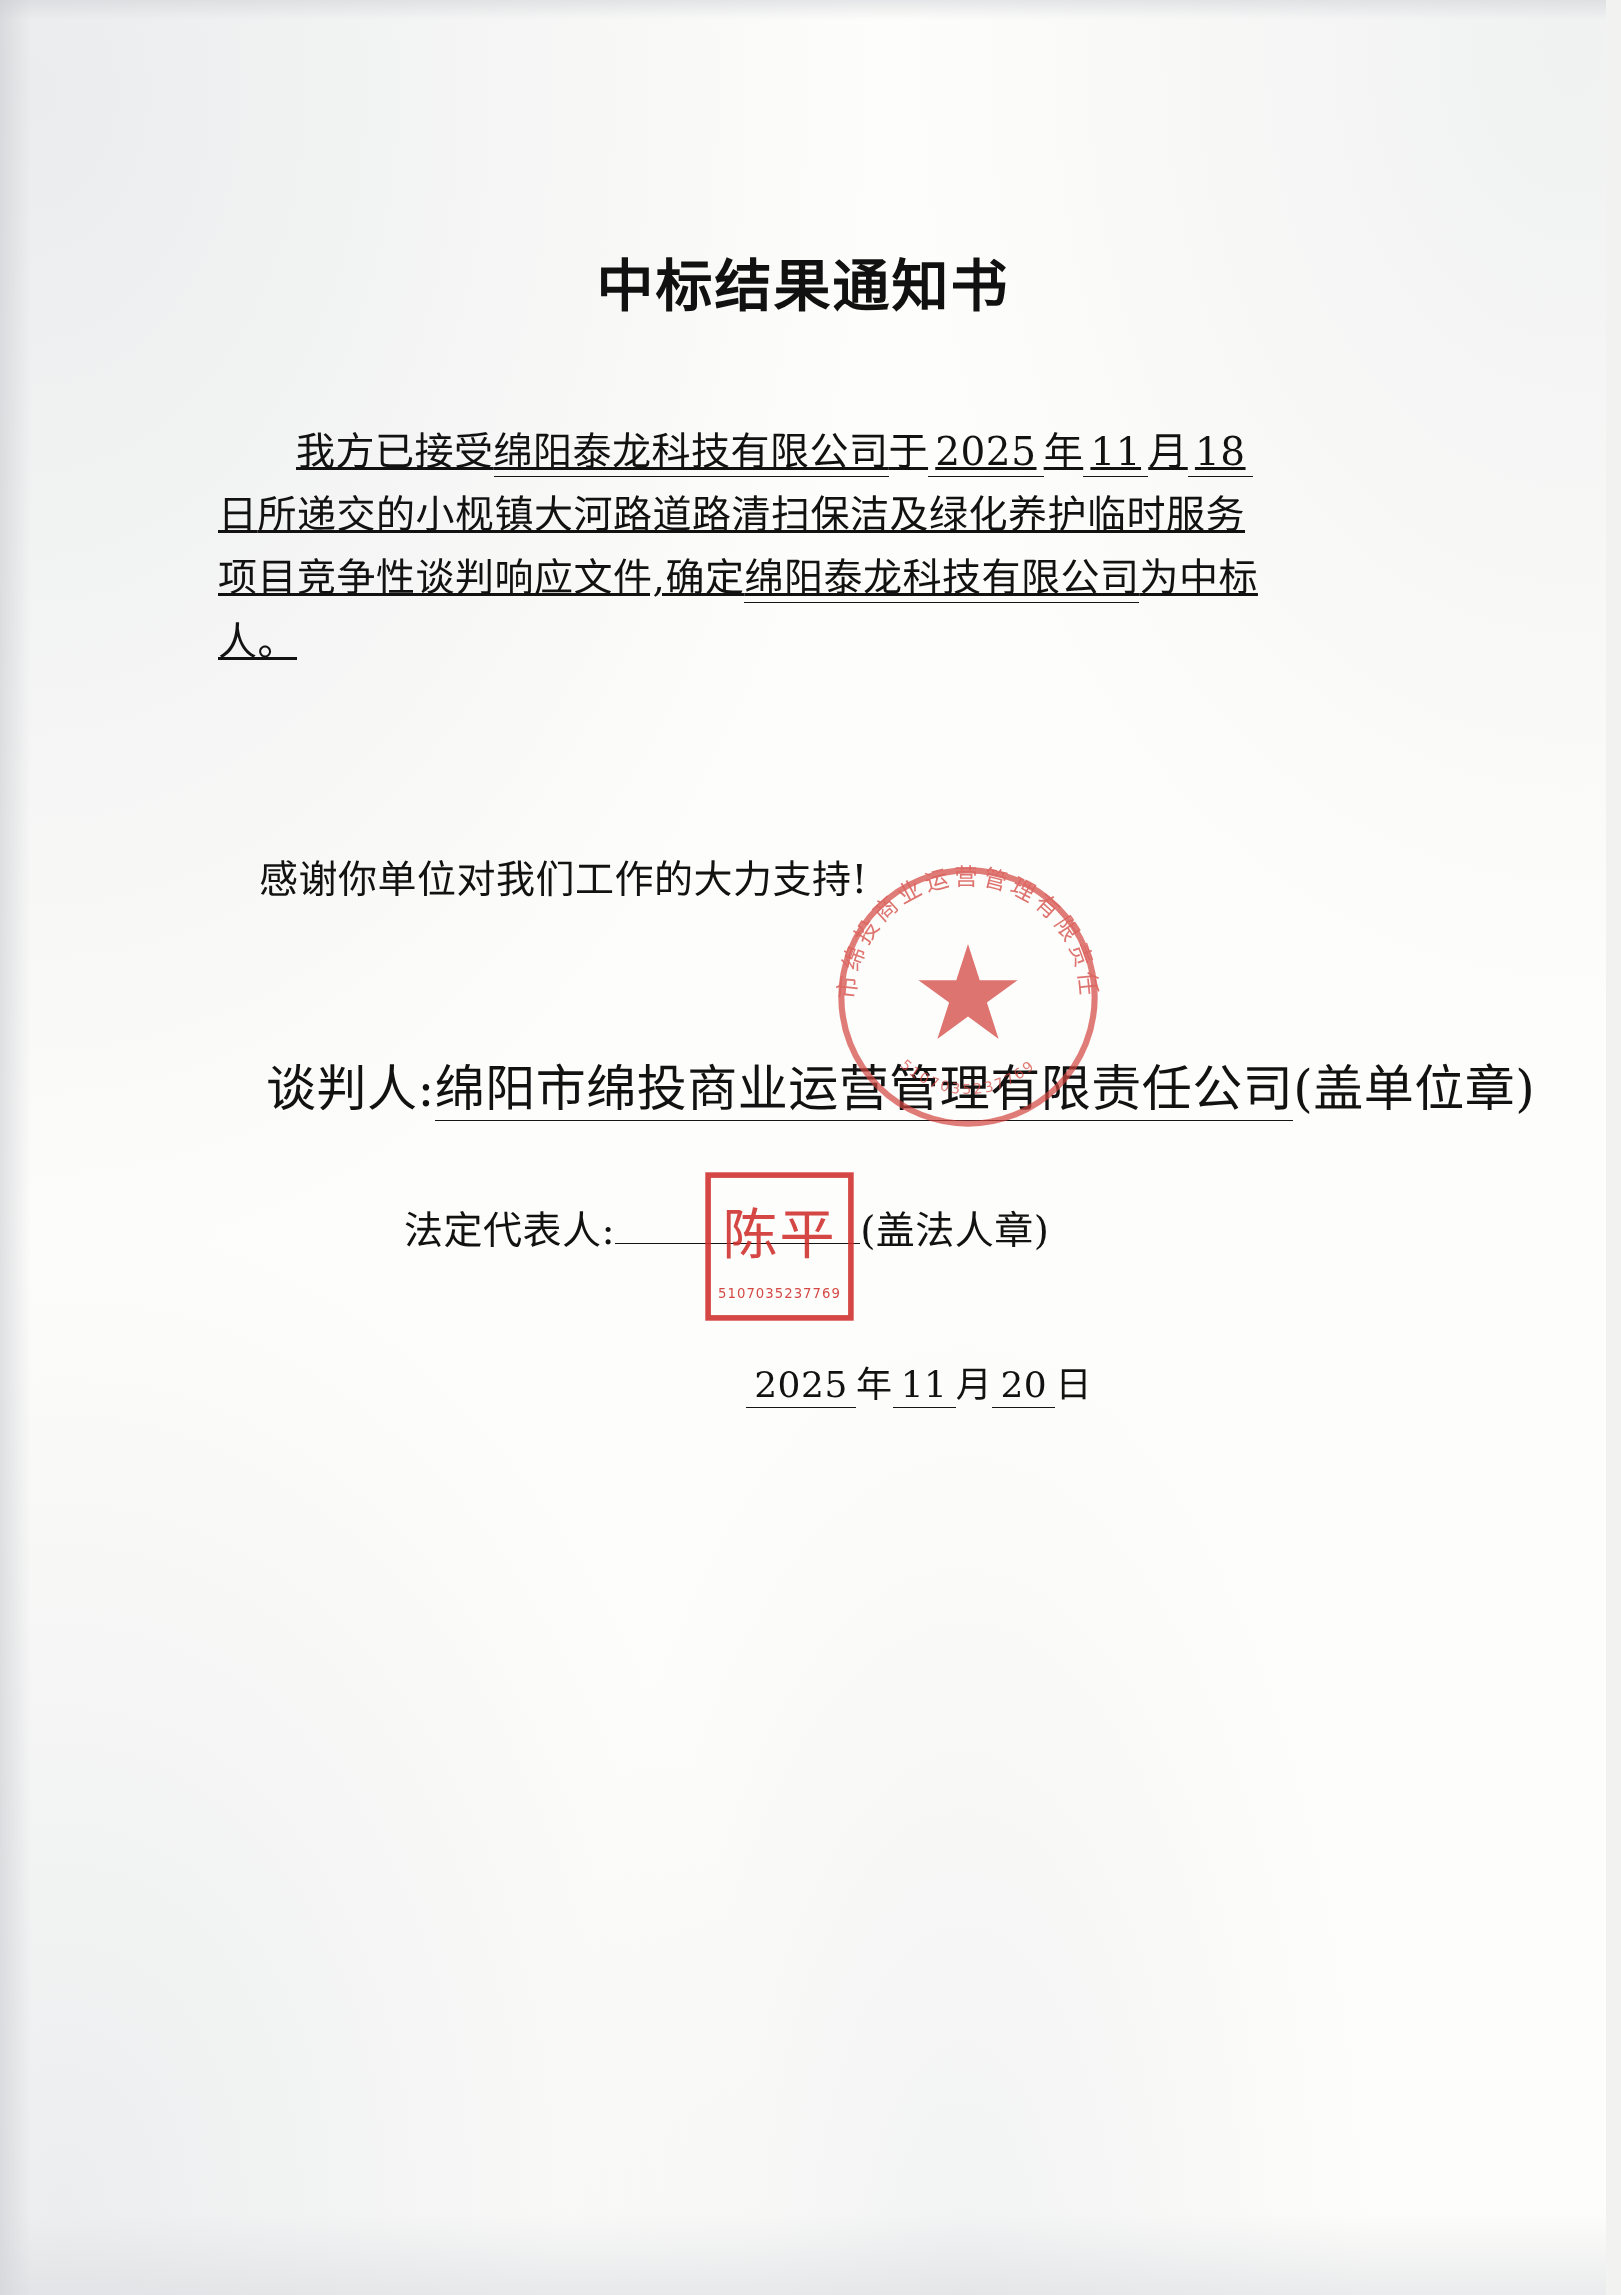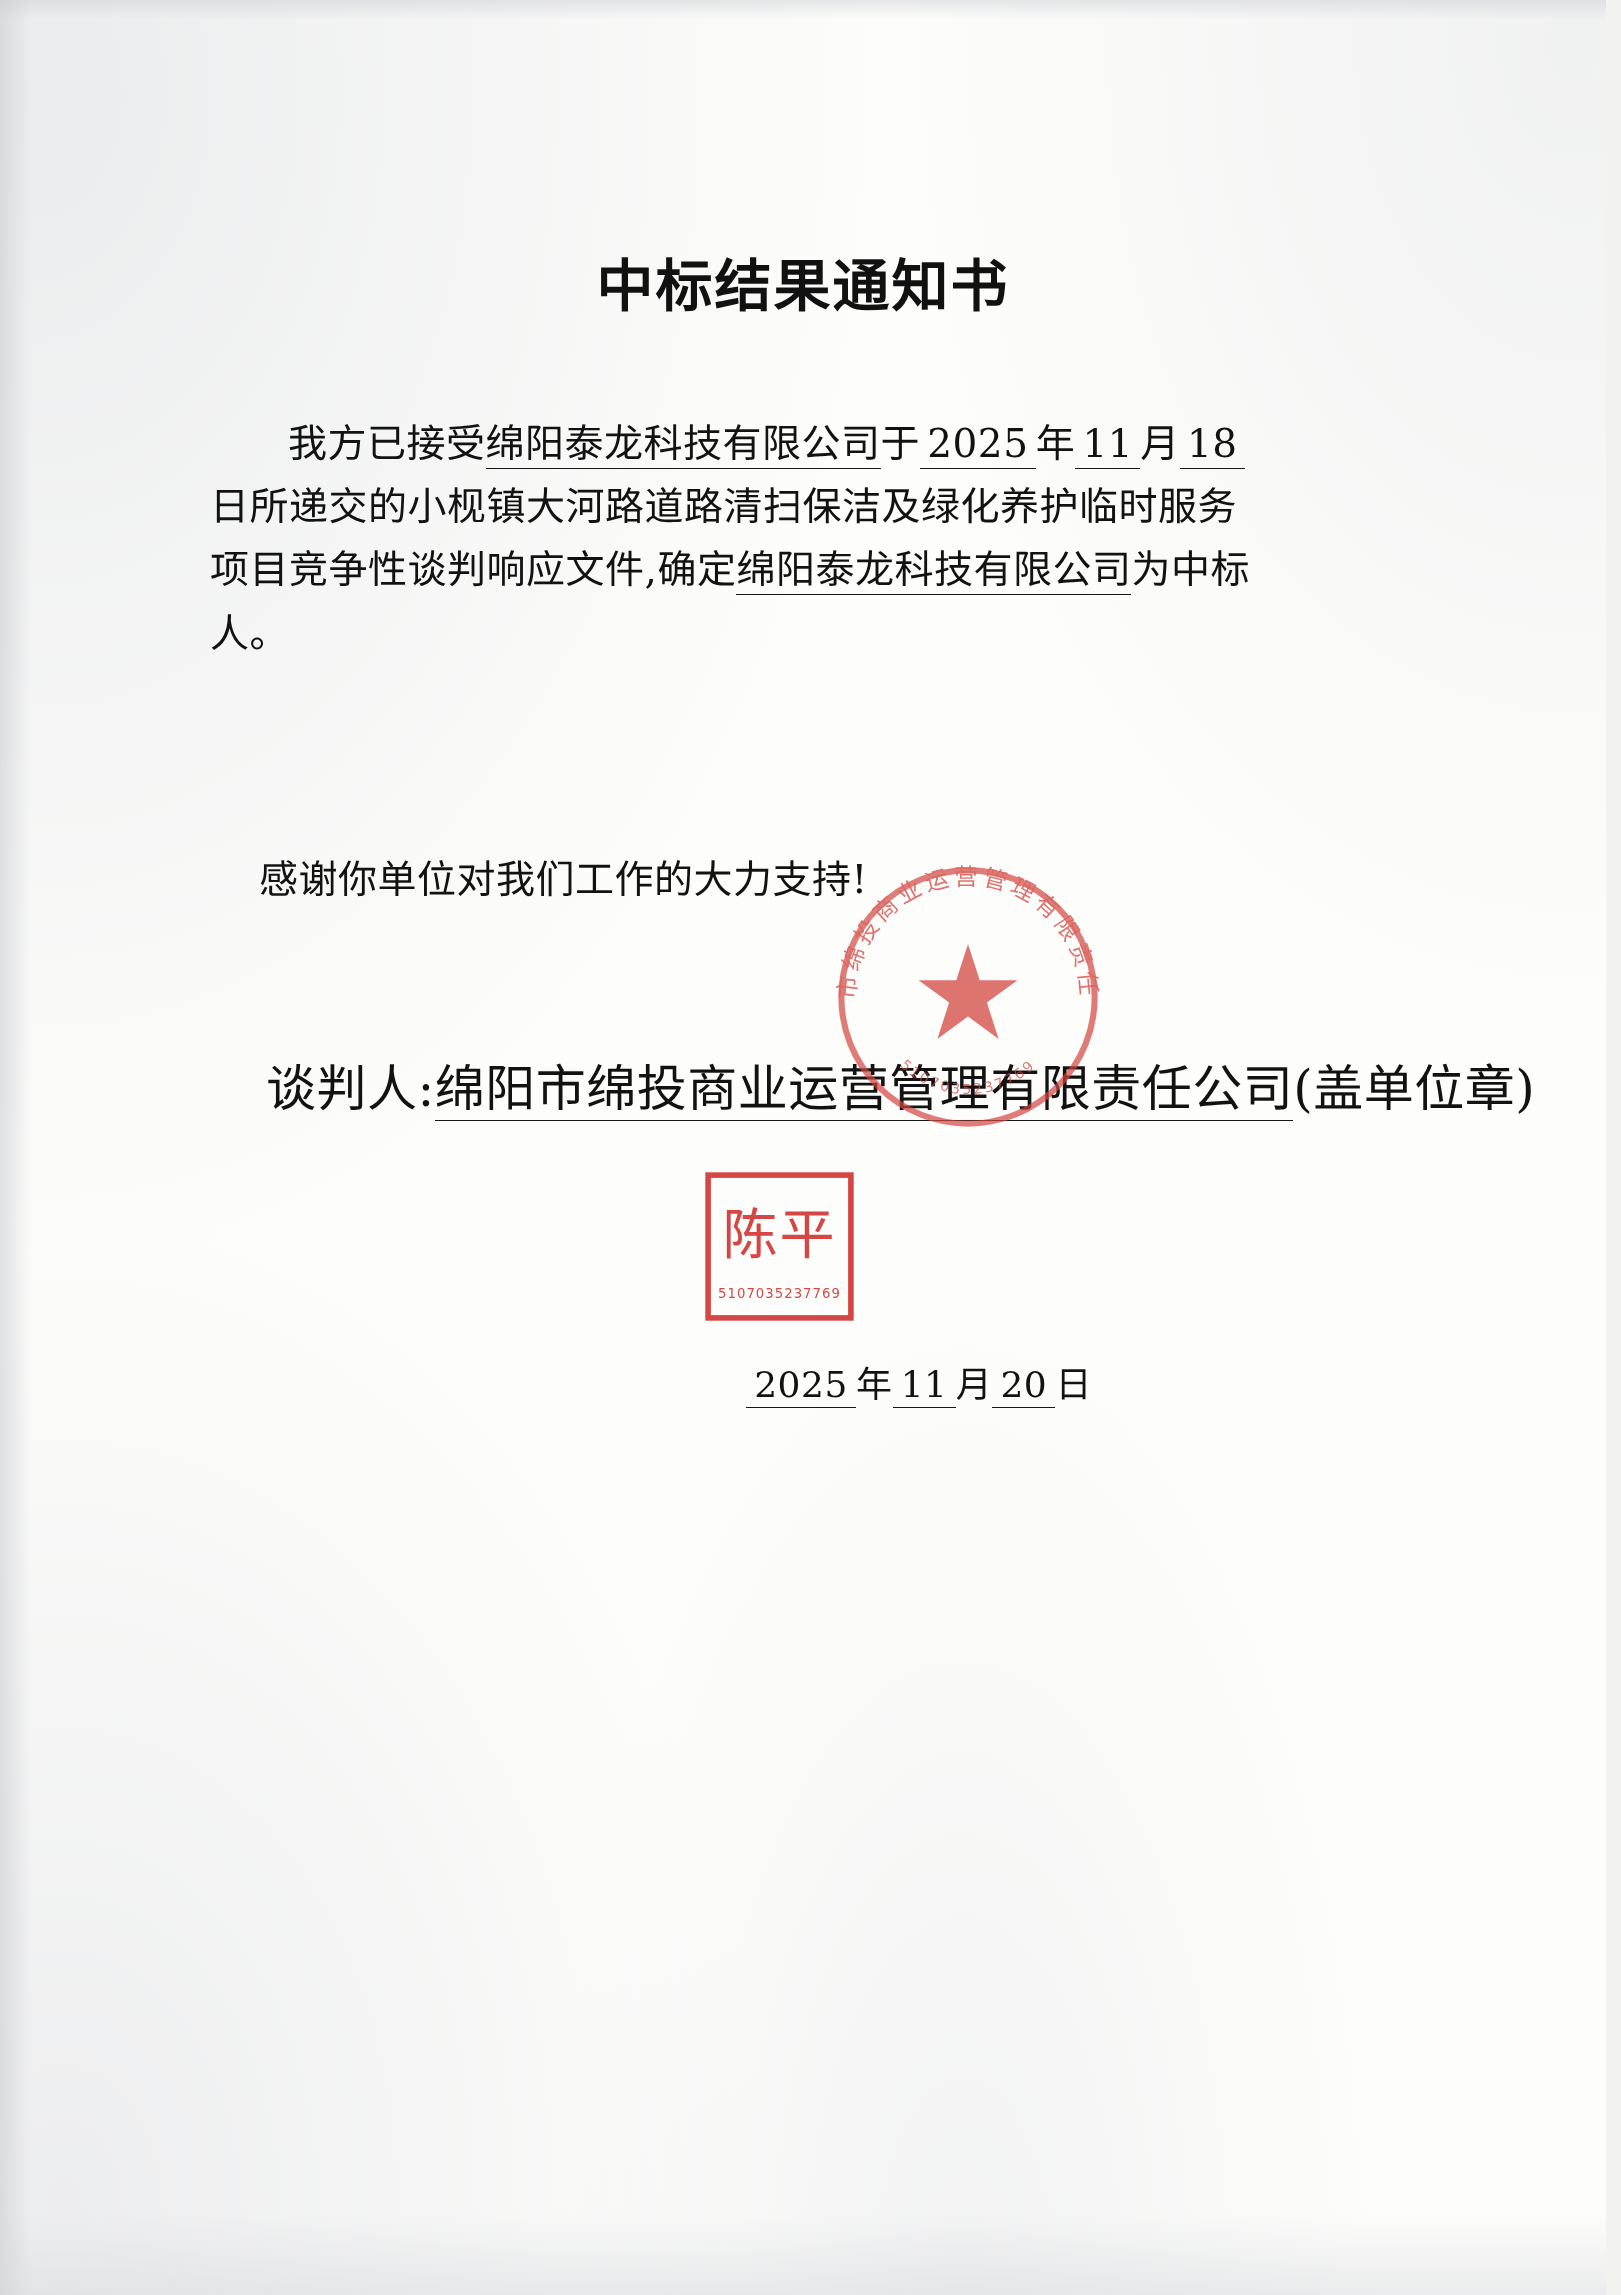--- a/index.html
+++ b/index.html
@@ -59,22 +59,23 @@
     width: 1237px;
     font-size: 39px;
     line-height: 1.62;
     color: #121212;
     letter-spacing: 0.5px;
   }
 
   .salutation { margin: 0 0 3.1px 0; }
 
   .para {
-    margin: 8px;
+    margin: 16px;
     text-indent: 0;
+    text-decoration: underline;
   }
   .indent { display: inline-block; width: 78px; }
 
   .ul {
     border-bottom: 1.5px solid #151515;
     padding-bottom: 2px;
   }
   .ul-num {
     border-bottom: 1.5px solid #151515;
     padding: 0 7.2px 2px 7.2px;
@@ -176,20 +177,23 @@
       <span class="indent"></span><span>我方已接受</span><span class="ul">绵阳泰龙科技有限公司</span><span>于</span><span class="ul-num">2025</span><span>年</span><span class="ul-num">11</span><span>月</span><span class="ul-num">18</span><br><span>日</span><span>所递交的小枧镇大河路道路清扫保洁及绿化养护临时服务</span><br><span>项目竞争性谈判响应文件,确定</span><span class="ul">绵阳泰龙科技有限公司</span><span>为中标</span><br><span>人。</span>
     </p>
   </div>
 
   <div class="thanks">感谢你单位对我们工作的大力支持!</div>
 
   <div class="negotiator-line">
     <span>谈判人:</span><span class="ul">绵阳市绵投商业运营管理有限责任公司</span><span>(盖单位章)</span>
   </div>
 
+  <div class="legal-line">
+    <span>法定代表人:</span><span class="sig-blank"></span><span>(盖法人章)</span>
+  </div>
 
   <div class="date-line">
     <span class="date-num">2025</span><span>年</span><span class="date-num">11</span><span>月</span><span class="date-num">20</span><span>日</span>
   </div>
 
   <div class="seal-round">
     <svg viewBox="0 0 560 560" xmlns="http://www.w3.org/2000/svg">
       <defs>
         <path id="sealArc" d="M 60,280 A 220,220 0 1 1 500,280" fill="none"></path>
         <path id="sealArcBottom" d="M 90,280 A 190,190 0 0 0 470,280" fill="none"></path>

